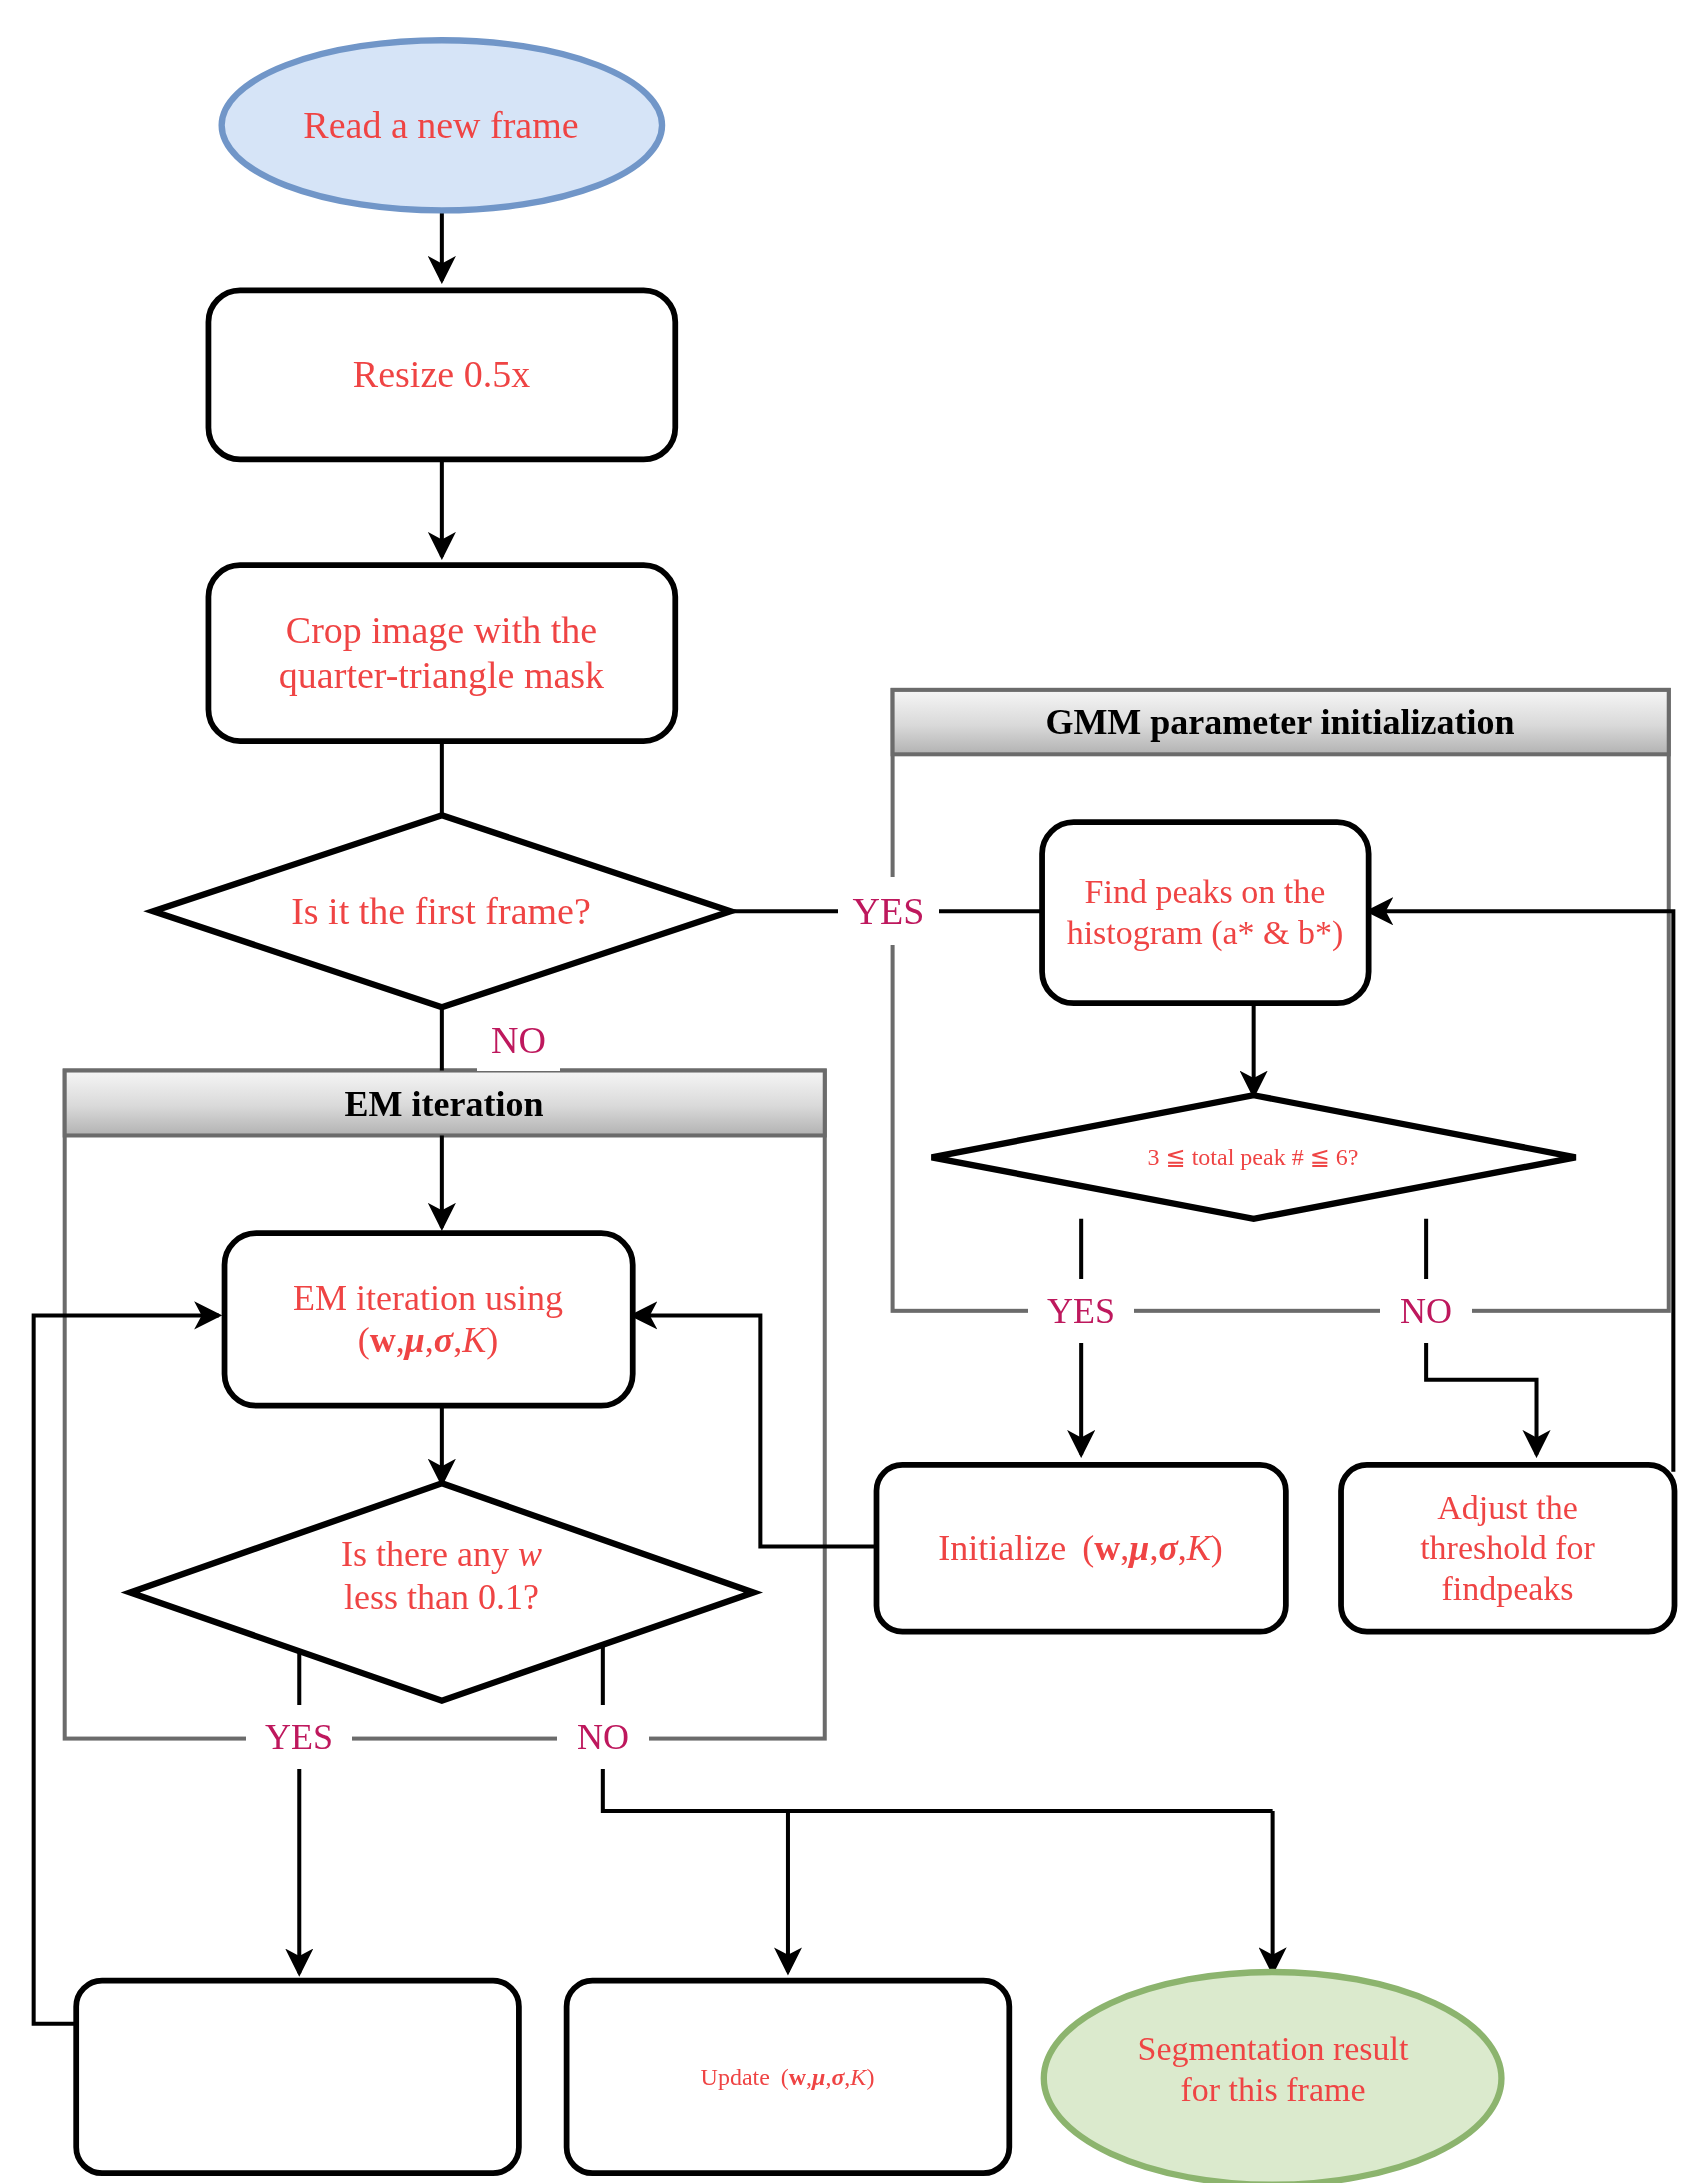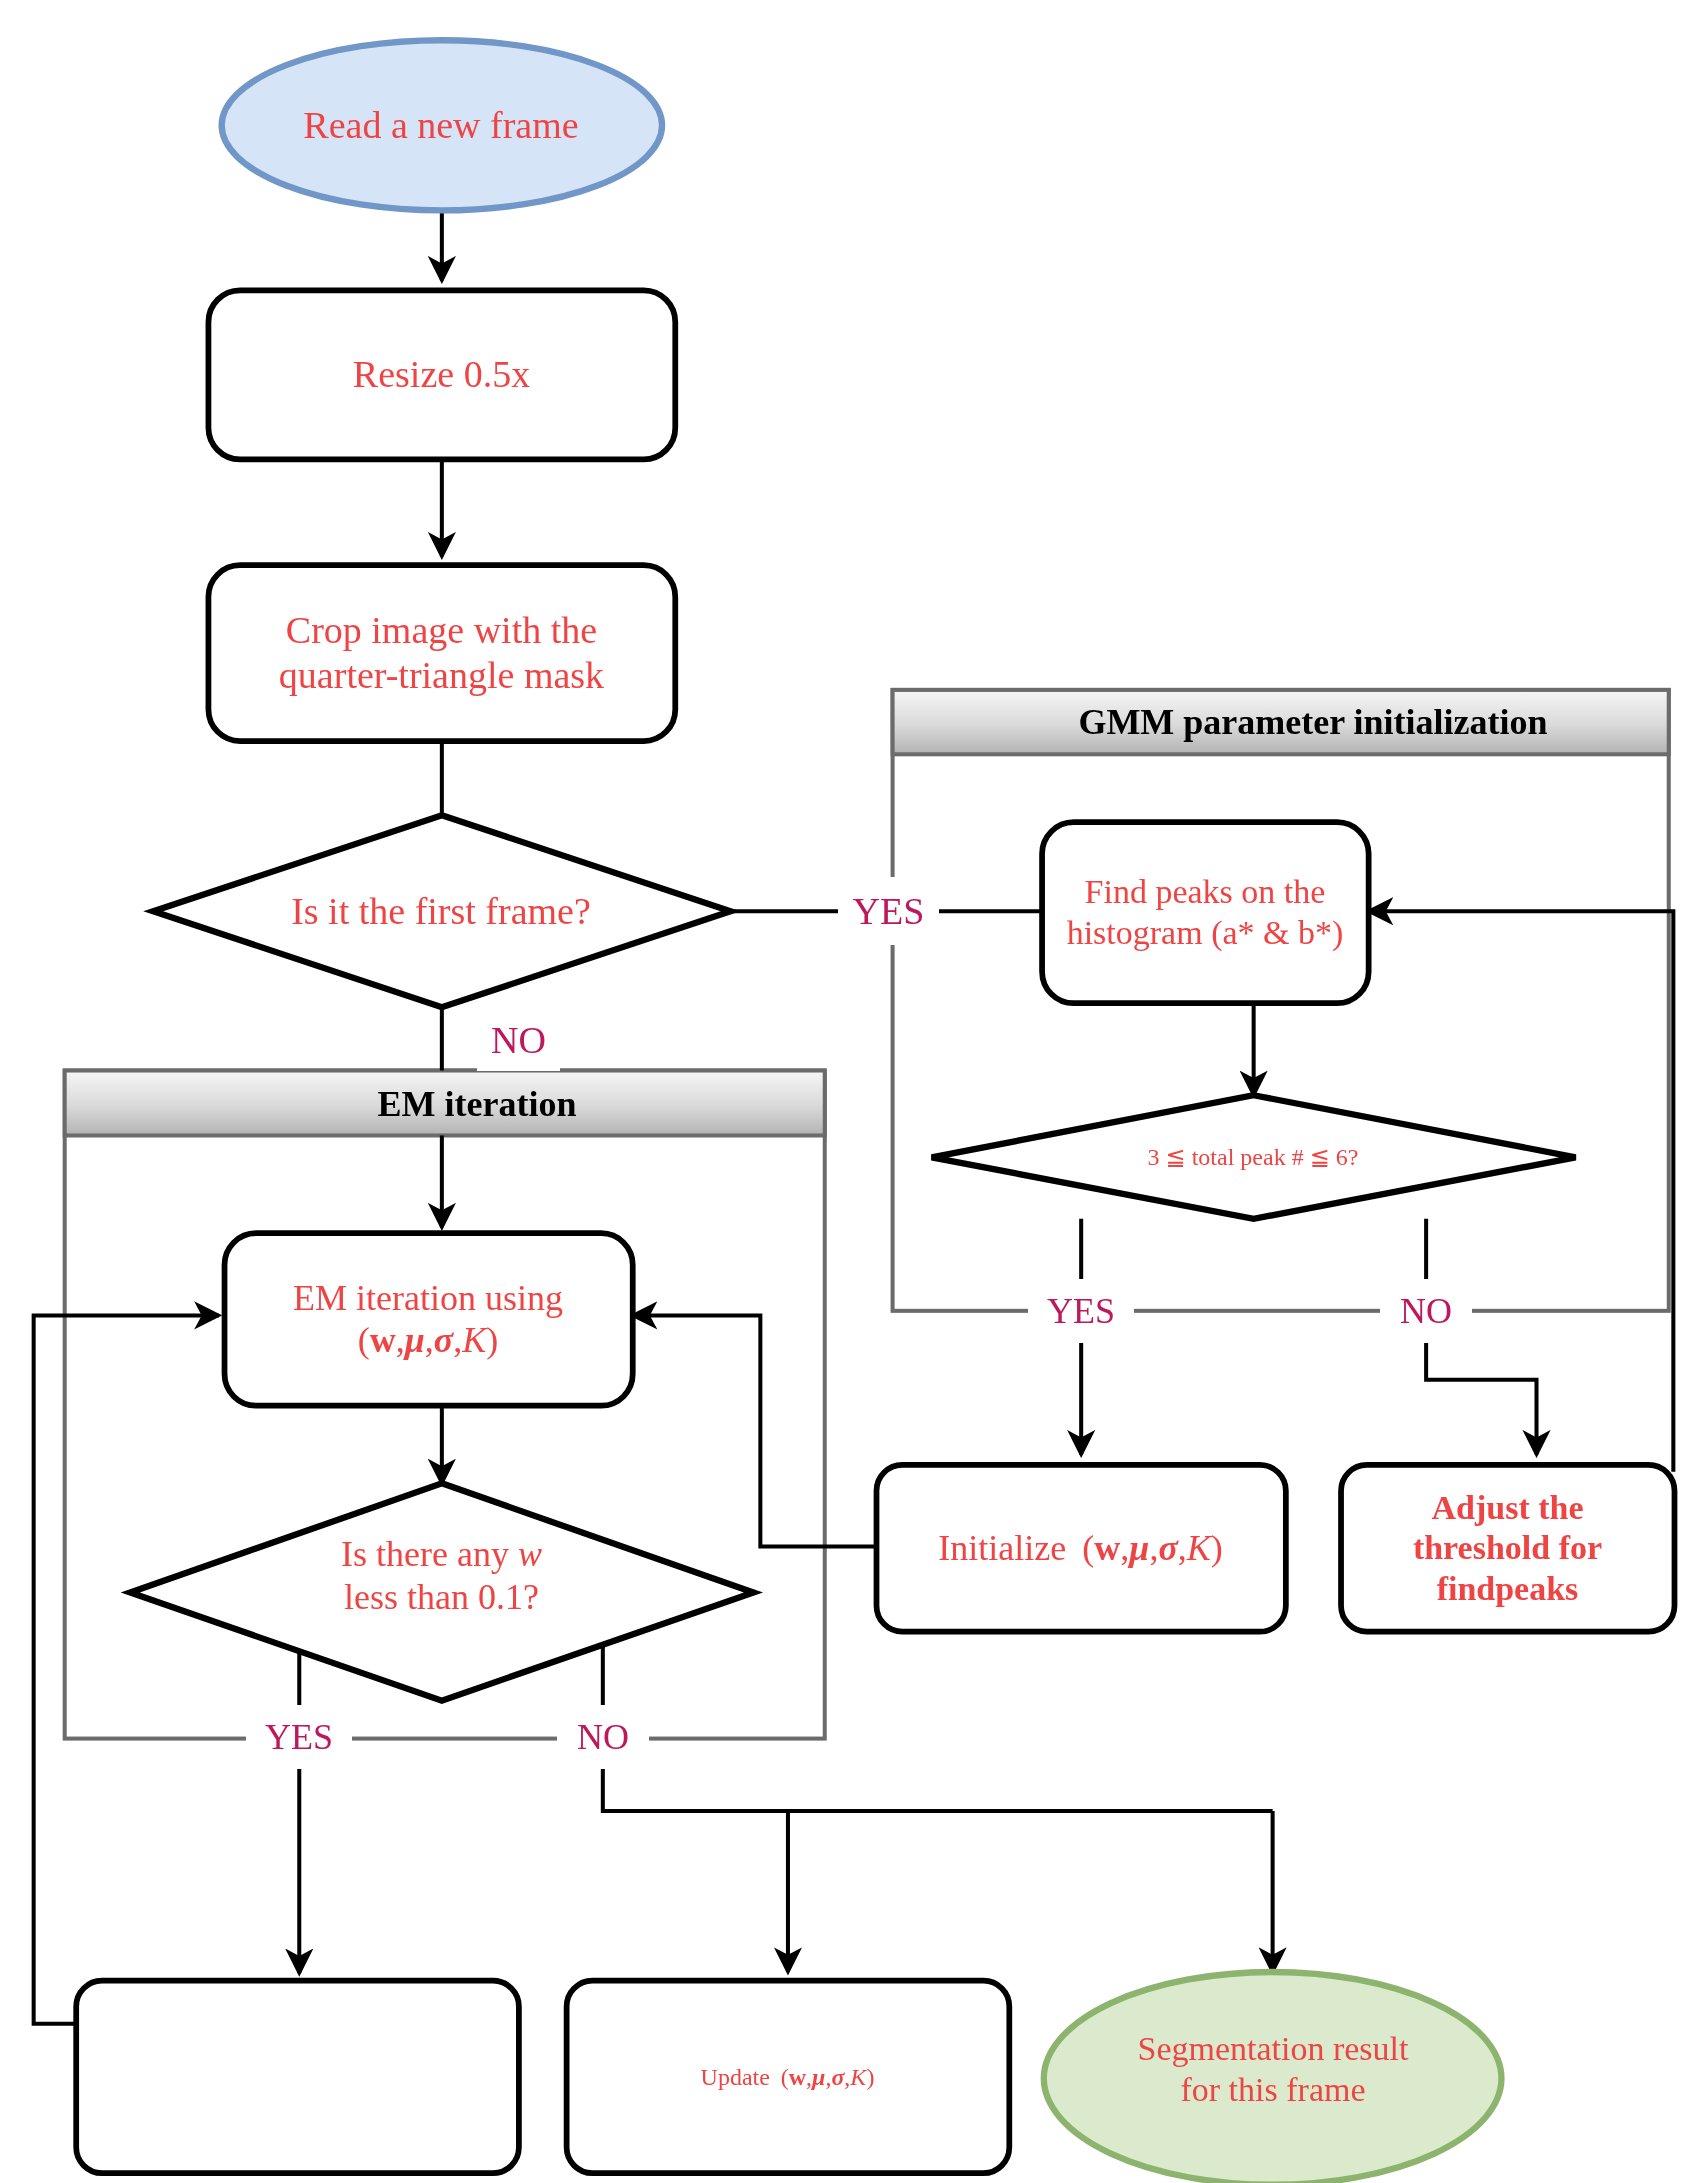--- a/index.html
+++ b/index.html
@@ -13,21 +13,20 @@
   }
   .edgelabel{
     position:absolute;display:flex;align-items:center;justify-content:center;
     text-align:center;color:#be185d;background:#fff;
     font-family:"Liberation Serif", serif;
   }
   .grouptitle{
     position:absolute;display:flex;align-items:center;justify-content:center;
     text-align:center;color:#000;font-weight:bold;
     font-family:"Liberation Serif", serif;
-    padding-left:33px;
   }
   .math{font-style:normal;}
 </style>
 </head>
 <body>
 
 <div id="canvas">
 
   <svg class="layer" viewBox="0 0 2968 3797" width="1707" height="2183">
     <defs>
@@ -146,21 +145,21 @@
 
   <div class="nodelabel" style="left:876px;top:1465px;width:409px;height:167px;font-size:36px;">
     <div>
       <span>Initialize</span>
       <span class="math">
          (<b>w</b>,<b><i>μ</i></b>,<b><i>σ</i></b>,<i>K</i>)
       </span>
     </div>
   </div>
 
-  <div class="nodelabel" style="left:1341px;top:1465px;width:333px;height:167px;font-size:34px;font-weight:bold;">
+  <div class="nodelabel" style="left:1341px;top:1465px;width:333px;height:167px;font-size:34px;">
     <div>
       <div>Adjust the</div>
       <div>threshold for</div>
       <div>findpeaks</div>
     </div>
   </div>
 
   <div class="nodelabel" style="left:224px;top:1233px;width:408px;height:172px;font-size:36px;align-items:center;">
     <div>
       <div>EM iteration using</div>

